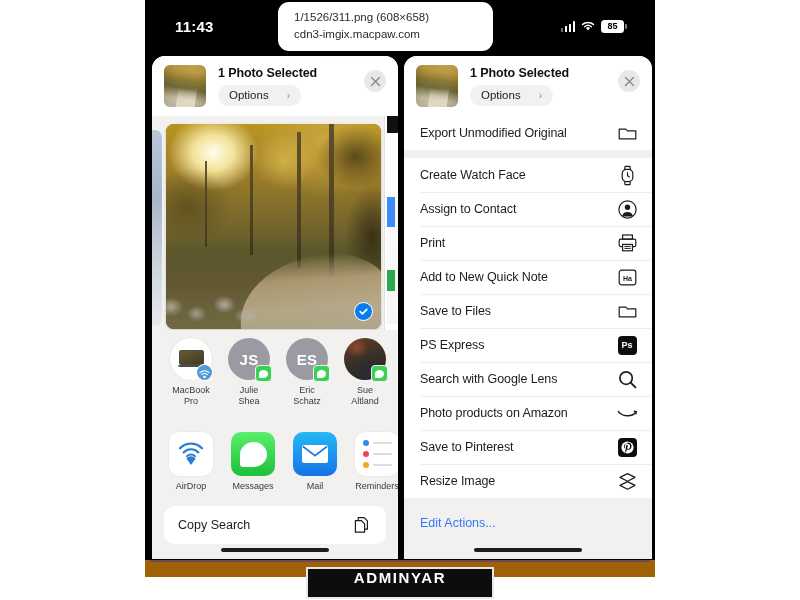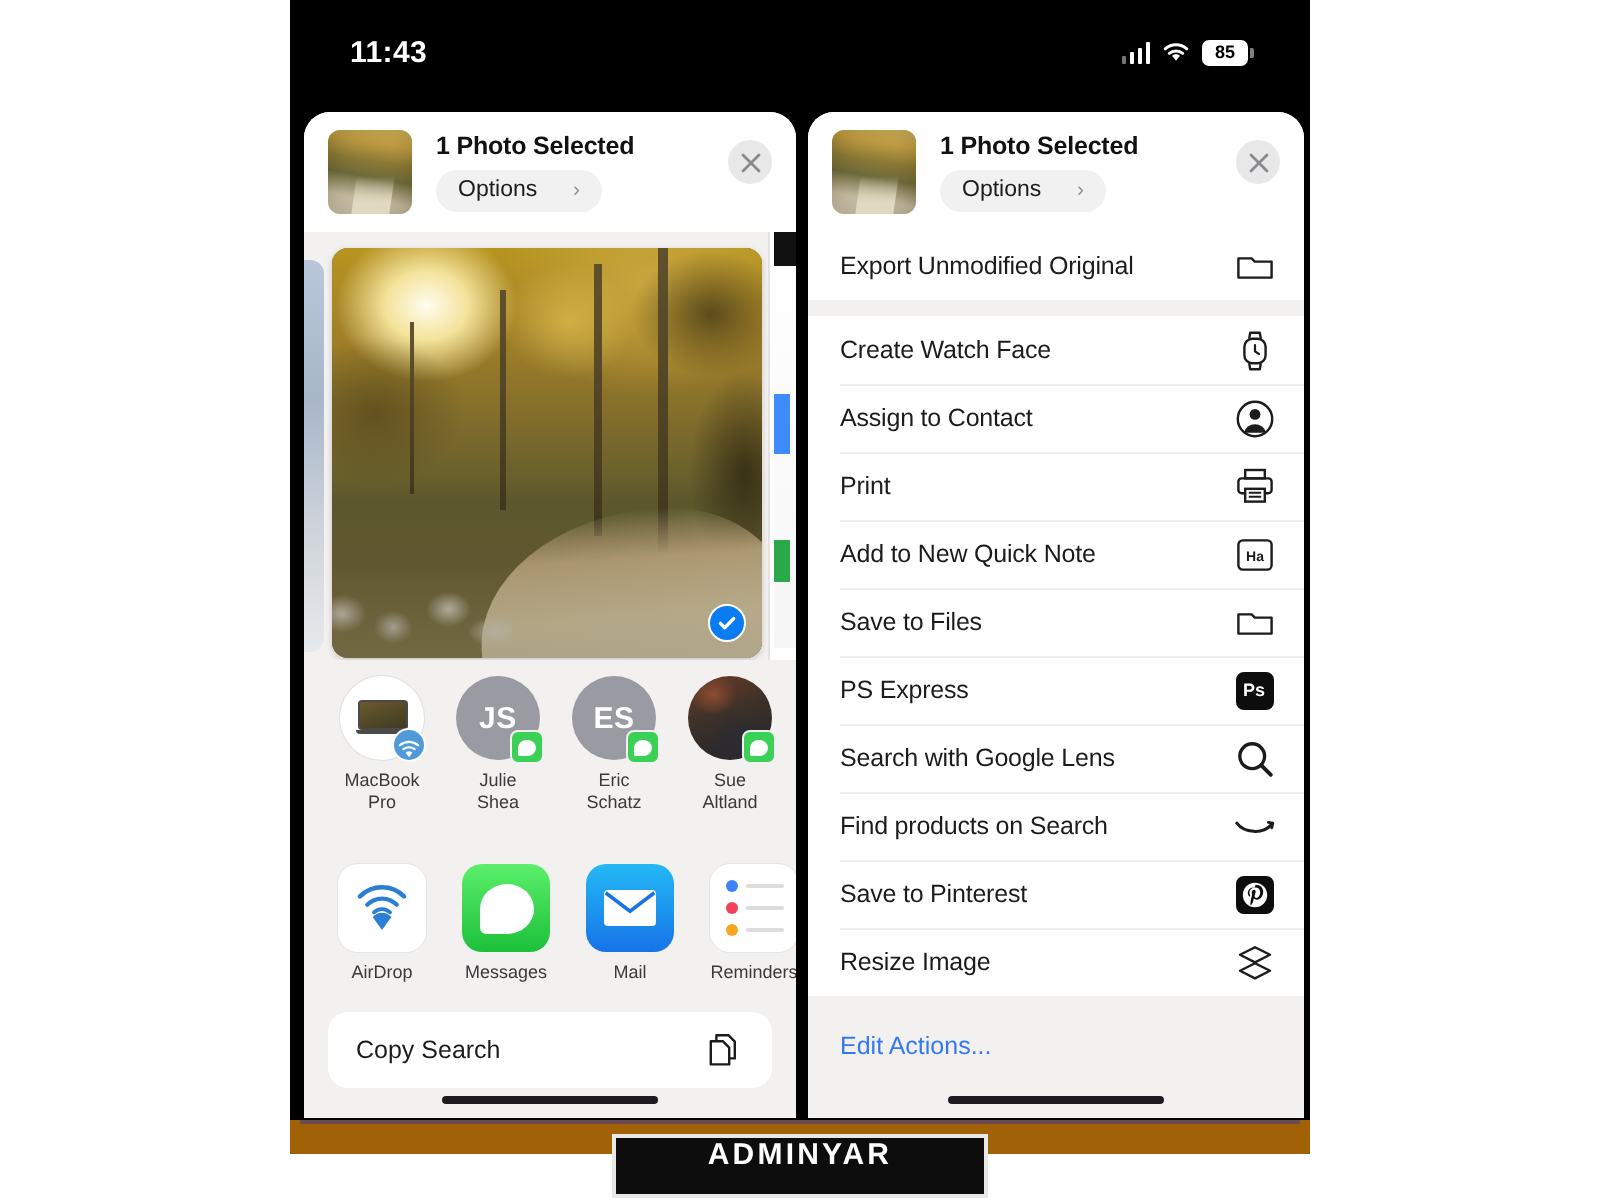--- a/index.html
+++ b/index.html
@@ -438,20 +438,24 @@
       </div>
       <div class="battery">
         <div class="battery-body">
             <span>85</span>
           </div>
         <div class="battery-tip"></div>
       </div>
     </div>
   </div>
 
+  <div class="url-tooltip">
+    <div class="line1">1/1526/311.png (608×658)</div>
+    <div class="line2">cdn3-imgix.macpaw.com</div>
+  </div>
 
   <div class="sheet sheet-left">
 
     <div class="sheet-head">
       <div class="head-thumb"></div>
       <div class="head-txtcol">
         <div class="head-title">1 Photo Selected</div>
         <div class="options-btn">
           <span>Options</span>
           <span class="chev">›</span>
@@ -723,21 +727,21 @@
           <span class="menu-label">Search with Google Lens</span>
           <span class="menu-ic">
             <svg width="19" height="19" viewBox="0 0 19 19">
               <circle cx="8.1" cy="8.1" r="6.2" fill="none" stroke="#1c1c1e" stroke-width="1.7"></circle>
               <path d="M12.7 12.7 L17.4 17.4" stroke="#1c1c1e" stroke-width="1.9" stroke-linecap="round"></path>
             </svg>
           </span>
         </div>
 
         <div class="menu-row">
-          <span class="menu-label">Find products on Search</span>
+          <span class="menu-label">Photo products on Amazon</span>
           <span class="menu-ic">
             <svg width="21" height="12" viewBox="0 0 21 12">
               <path d="M1.4 4.6 C5 9.4 14.4 10.4 18.6 5.4" stroke="#1c1c1e" stroke-width="1.5" fill="none" stroke-linecap="round"></path>
               <path d="M17.2 4.2 L19.4 4.6 L18.9 6.9" stroke="#1c1c1e" stroke-width="1.4" fill="none" stroke-linecap="round" stroke-linejoin="round"></path>
             </svg>
           </span>
         </div>
 
         <div class="menu-row">
           <span class="menu-label">Save to Pinterest</span>

